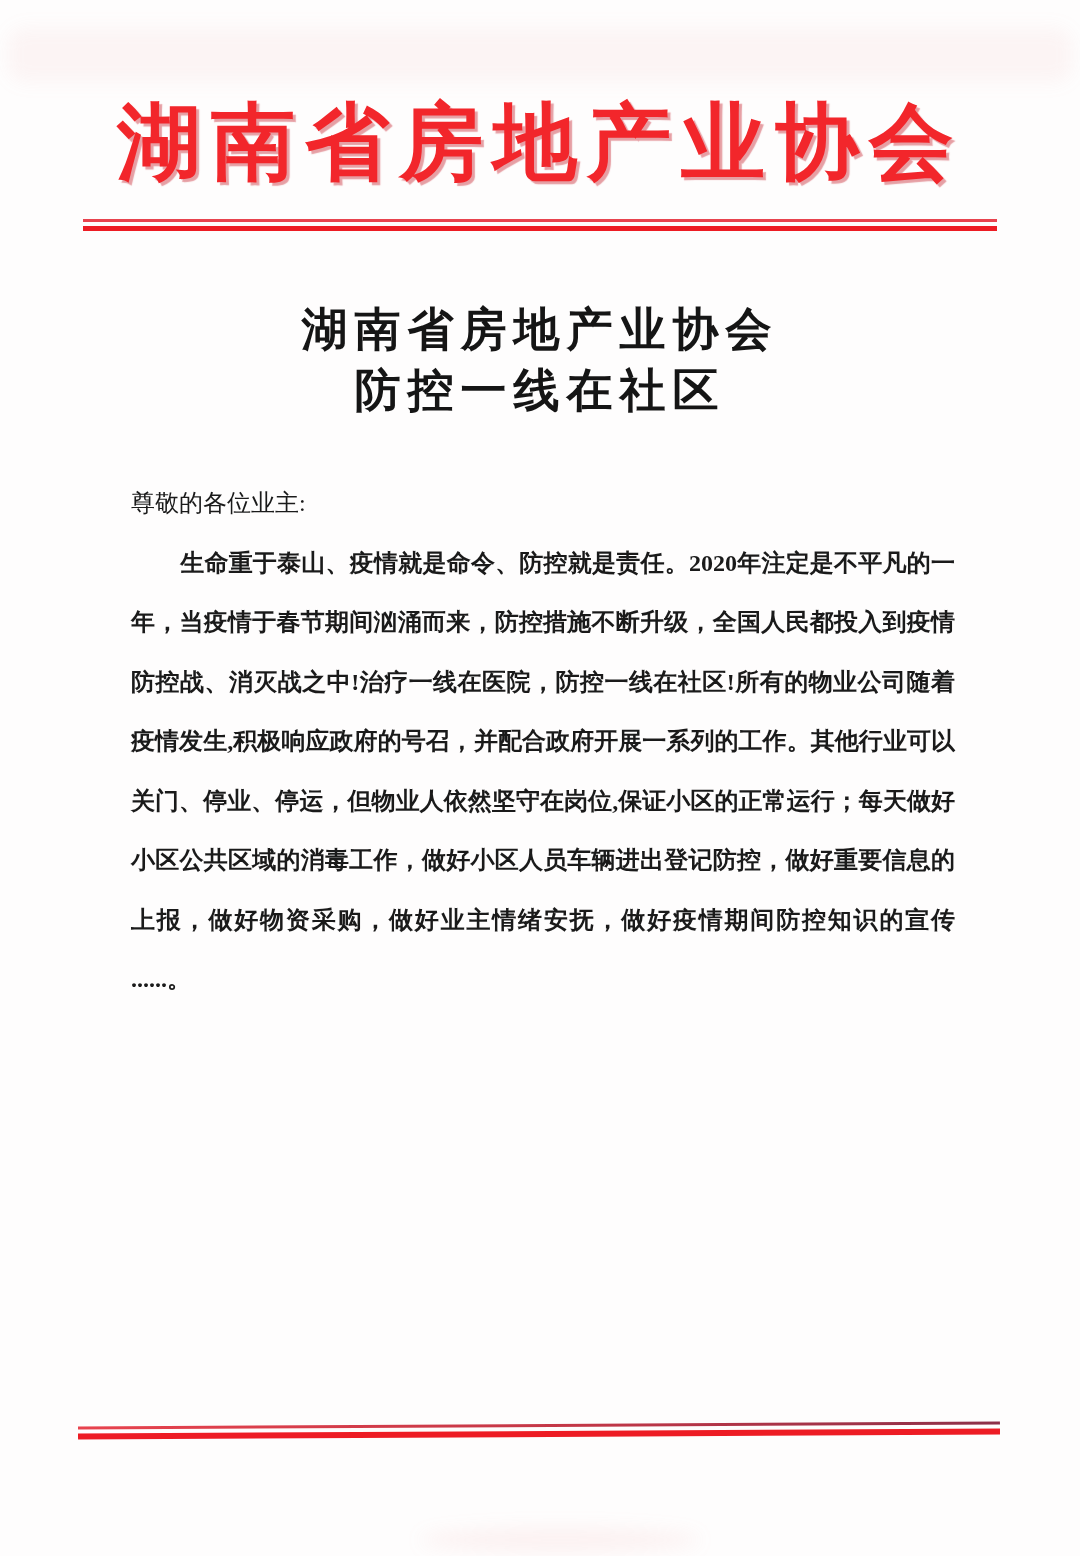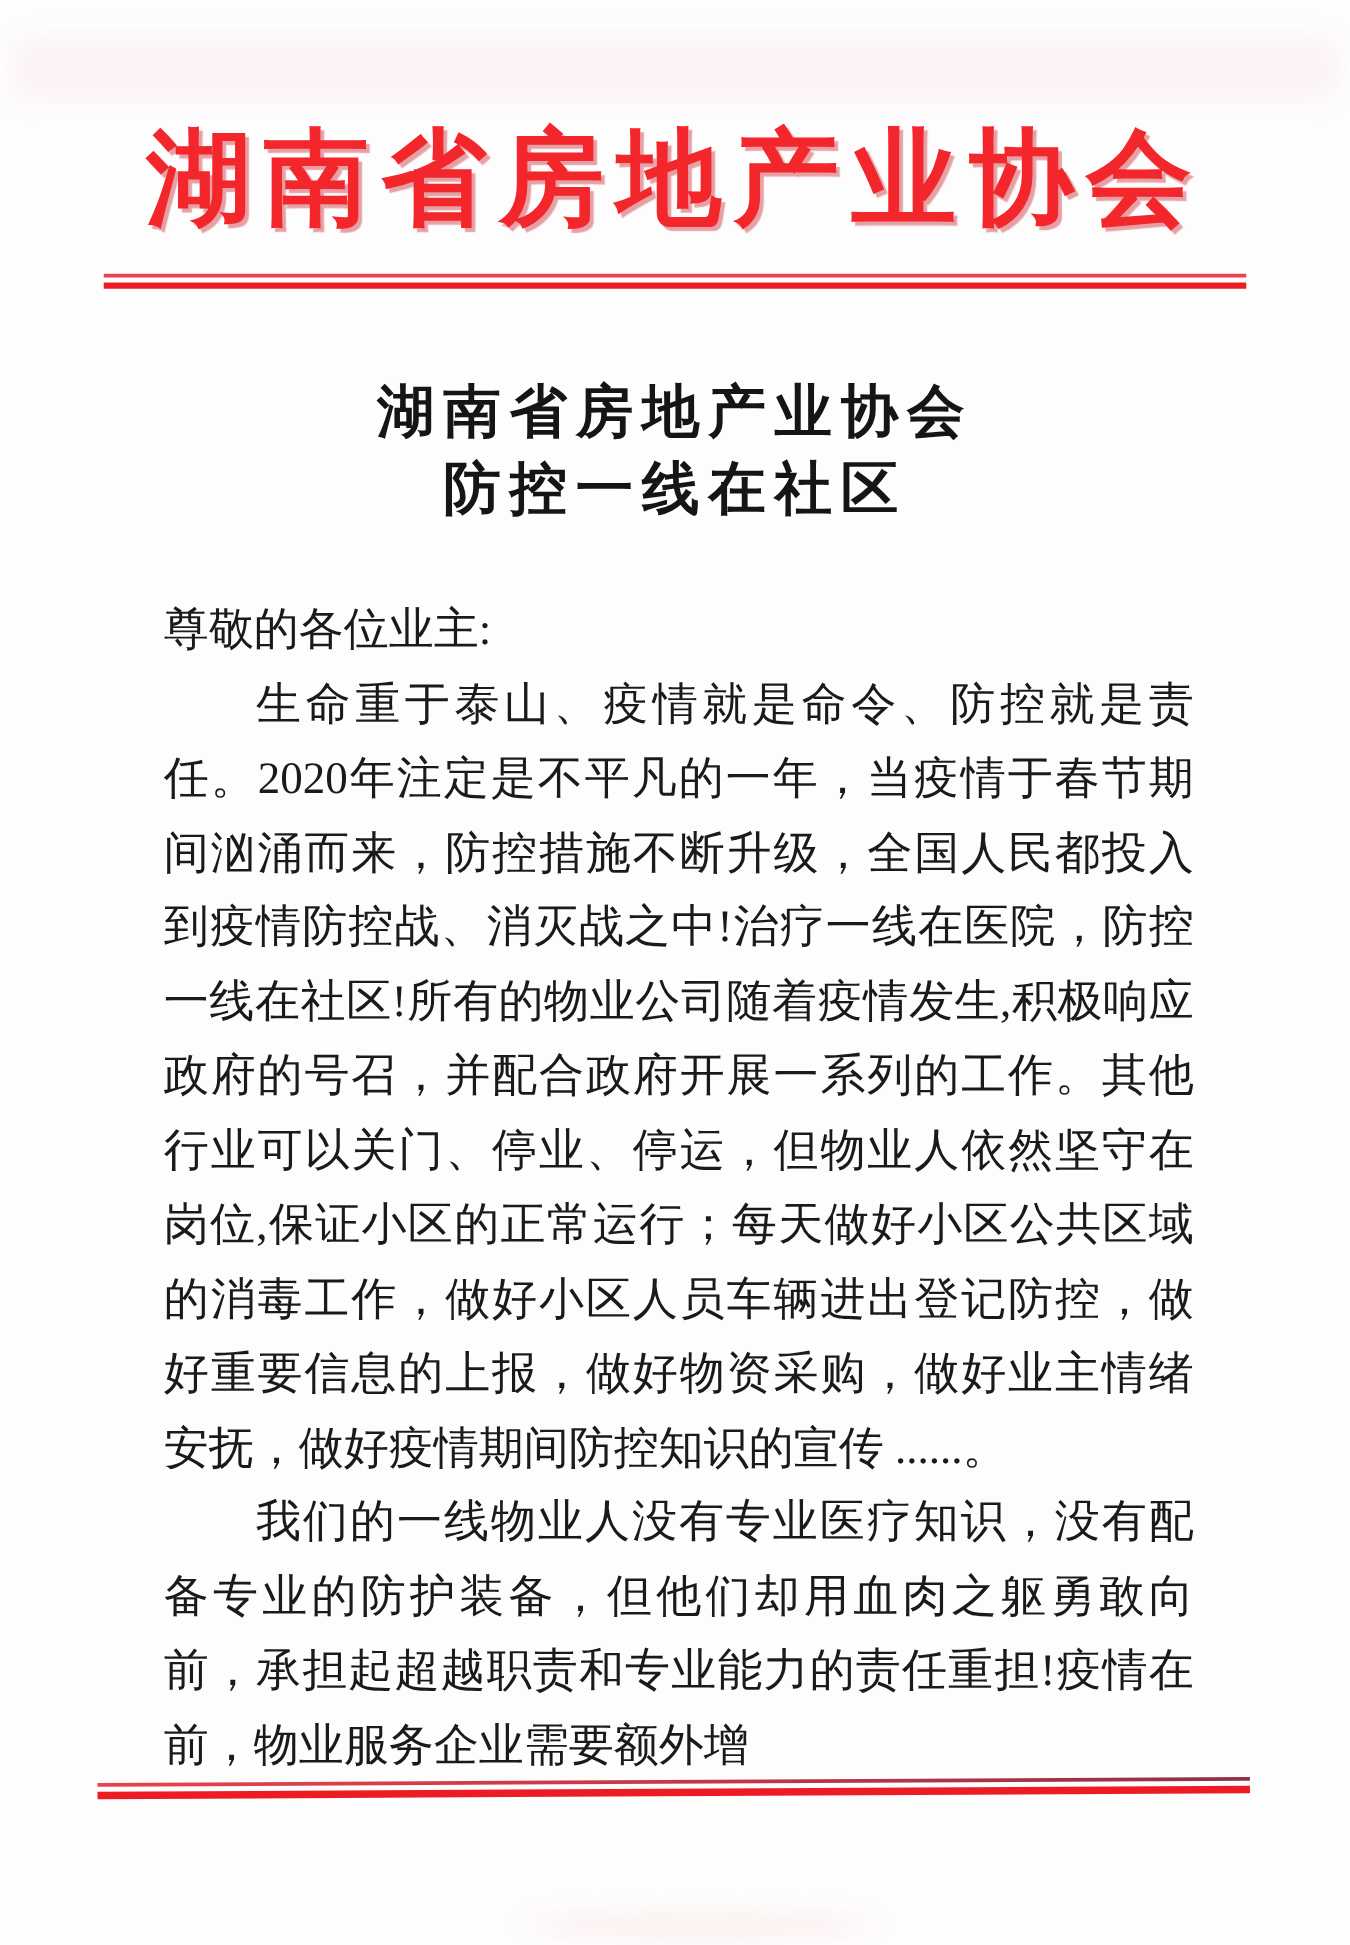--- a/index.html
+++ b/index.html
@@ -56,31 +56,32 @@
     text-align: center;
     font-size: 46px;
     line-height: 61px;
     font-weight: bold;
     color: #151515;
     letter-spacing: 7px;
   }
   .body-text {
     position: absolute;
     top: 474px; left: 131px; width: 824px;
-    font-size: 36px;
+    font-size: 24px;
     line-height: 59.5px;
     color: #1a1a1a;
     word-break: break-all;
   }
   .salutation { text-indent: 0; }
   .greeting   { text-indent: 2.05em; }
   .para {
     margin: 0;
     text-indent: 2.05em;
     text-align: justify;
+    font-weight: bold;
   }
 </style>
 </head>
 <body>
 
 <div class="bleed-top"></div>
 
 <div class="letterhead-name">湖南省房地产业协会</div>
 
 <div class="rule head-rule">
@@ -90,21 +91,20 @@
 </div>
 
 <div class="doc-title">
   <div>湖南省房地产业协会</div>
   <div>防控一线在社区</div>
 </div>
 
 <div class="body-text">
   <div class="salutation">尊敬的各位业主:</div>
   <p class="para">生命重于泰山、疫情就是命令、防控就是责任。2020年注定是不平凡的一年，当疫情于春节期间汹涌而来，防控措施不断升级，全国人民都投入到疫情防控战、消灭战之中!治疗一线在医院，防控一线在社区!所有的物业公司随着疫情发生,积极响应政府的号召，并配合政府开展一系列的工作。其他行业可以关门、停业、停运，但物业人依然坚守在岗位,保证小区的正常运行；每天做好小区公共区域的消毒工作，做好小区人员车辆进出登记防控，做好重要信息的上报，做好物资采购，做好业主情绪安抚，做好疫情期间防控知识的宣传 ......。</p>
-  <p class="para">我们的一线物业人没有专业医疗知识，没有配备专业的防护装备，但他们却用血肉之躯勇敢向前，承担起超越职责和专业能力的责任重担!疫情在前，物业服务企业需要额外增</p>
 </div>
 
 <div class="rule foot-rule">
   <div class="thin"></div>
   <div class="gap"></div>
   <div class="thick"></div>
 </div>
 
 <div class="bleed-bottom"></div>
 

